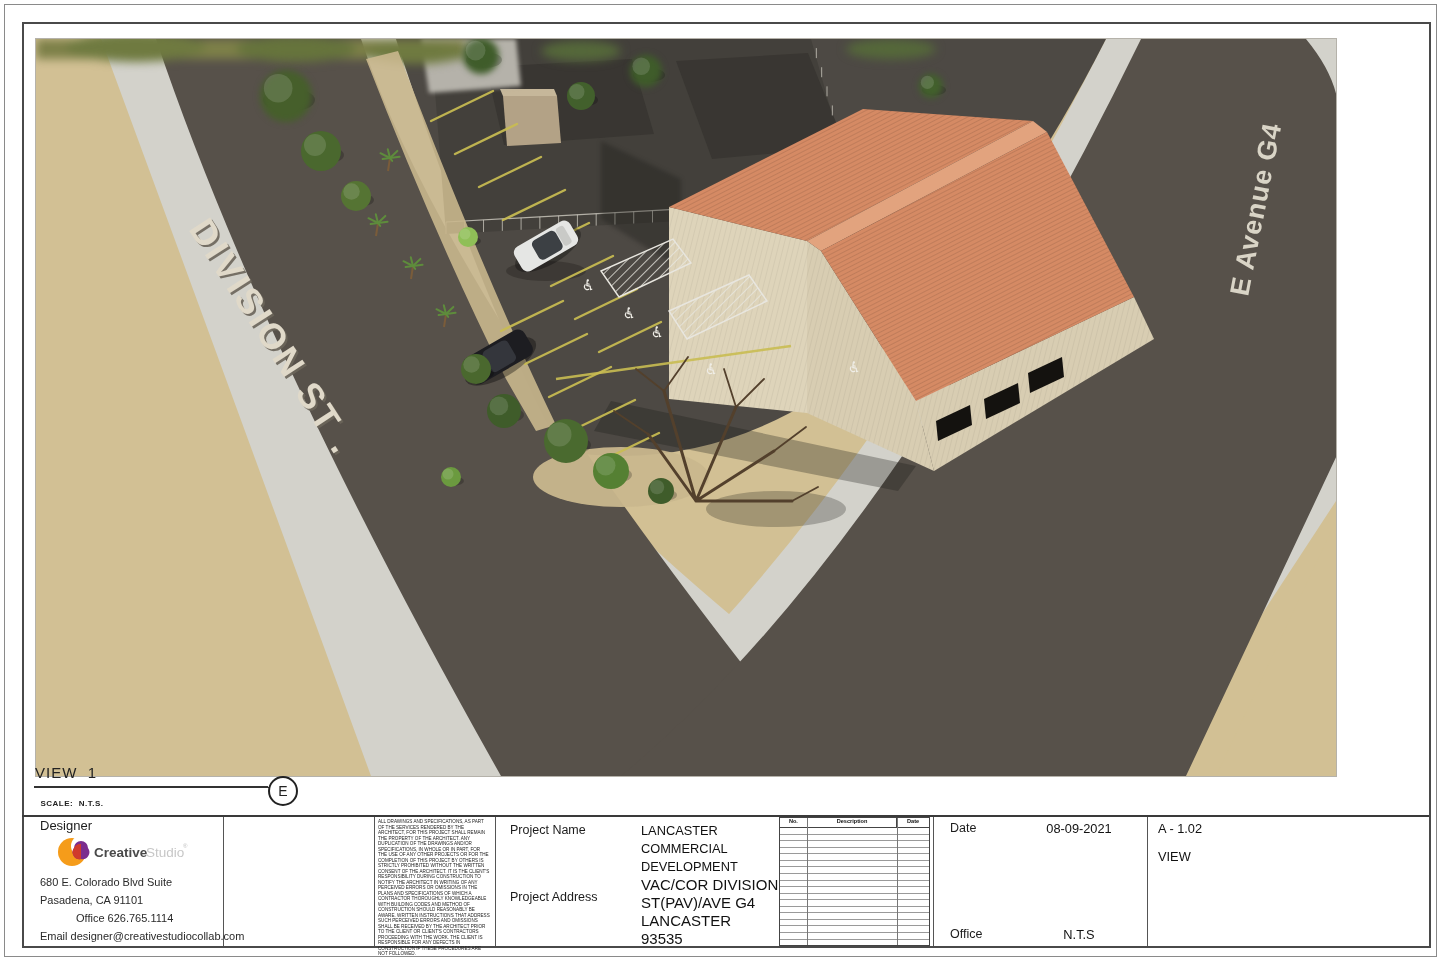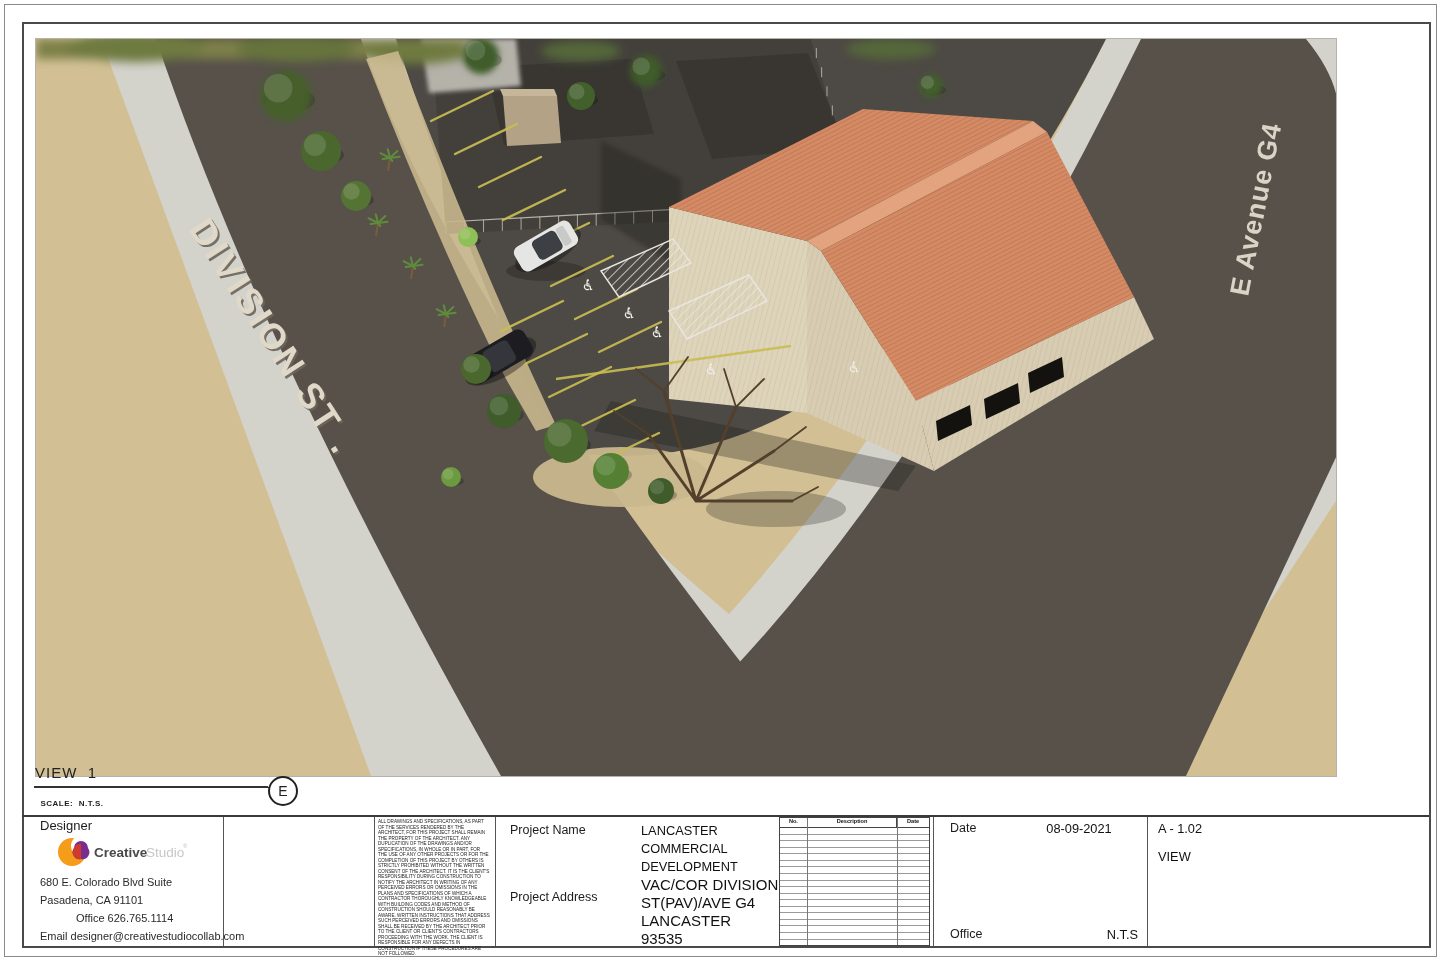--- a/index.html
+++ b/index.html
@@ -35,21 +35,21 @@
   .rv1{width:27px;border-right:1px solid #444;}
   .rv2{width:89px;border-right:1px solid #444;}
   .rv3{width:32px;}
   #rev-rows{position:absolute;left:0;top:10px;width:100%;height:117px;display:flex;flex-direction:column;}
   .rev-row{flex:1;border-bottom:1px solid #9a9a9a;position:relative;}
   .rev-row:last-child{border-bottom:none;}
   .rcol{position:absolute;top:0;height:100%;width:1px;background:#777;}
   #date-label{left:950px;top:821px;font-size:12.5px;}
   #date-value{left:1020px;top:821px;width:118px;text-align:center;font-size:12.8px;color:#111;}
   #scale-label{left:950px;top:927px;font-size:12.5px;}
-  #scale-value{left:1020px;top:927px;width:118px;text-align:right;font-size:12.8px;color:#111;}
+  #scale-value{left:1020px;top:927px;width:118px;text-align:center;font-size:12.8px;color:#111;}
   #sheet-number{left:1158px;top:821px;font-size:12.8px;color:#111;}
   #sheet-title{left:1158px;top:849px;font-size:12.8px;color:#111;}
   .blur5{filter:blur(5px);} .blur3{filter:blur(3px);} .blur2{filter:blur(2px);}
 </style>
 </head>
 <body>
 
 <div class="abs" id="outer-border"></div>
 <div class="abs" id="inner-border"></div>
 

